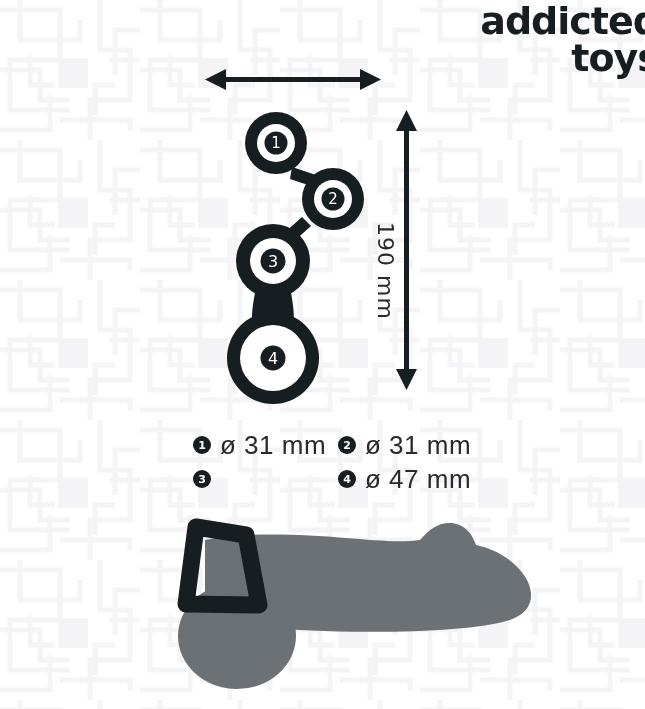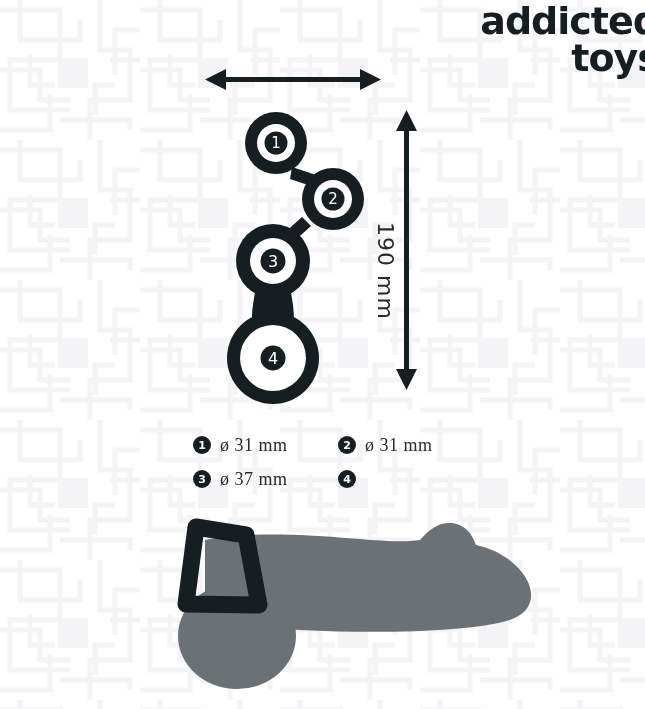--- a/index.html
+++ b/index.html
@@ -94,22 +94,22 @@
     font-size: 11px;
     font-weight: bold;
     display: flex;
     align-items: center;
     justify-content: center;
     flex: none;
   }
   .legend-text {
     margin-left: 9px;
     color: #27292b;
-    font-family: Liberation Serif, serif;
-    font-size: 18px;
+    font-family: Liberation Sans, sans-serif;
+    font-size: 26px;
     letter-spacing: 0.5px;
     white-space: nowrap;
   }
   #usage-svg {
     position: absolute;
     left: 0;
     top: 0;
   }
 </style>
 </head>
@@ -208,24 +208,24 @@
         <span class="legend-text">ø 31 mm</span>
       </div>
       <div class="legend-item">
         <span class="legend-bullet">2</span>
         <span class="legend-text">ø 31 mm</span>
       </div>
     </div>
     <div class="legend-row">
       <div class="legend-item">
         <span class="legend-bullet">3</span>
-        <span class="legend-text">ø 37 mm</span>
       </div>
       <div class="legend-item">
         <span class="legend-bullet">4</span>
+        <span class="legend-text">ø 47 mm</span>
       </div>
     </div>
   </div>
 
   <svg id="usage-svg" width="645" height="709" viewBox="0 0 645 709">
     <g fill="#6b7175">
 
       <ellipse cx="237" cy="636" rx="59" ry="53"></ellipse>
 
       <path d="M205 540

